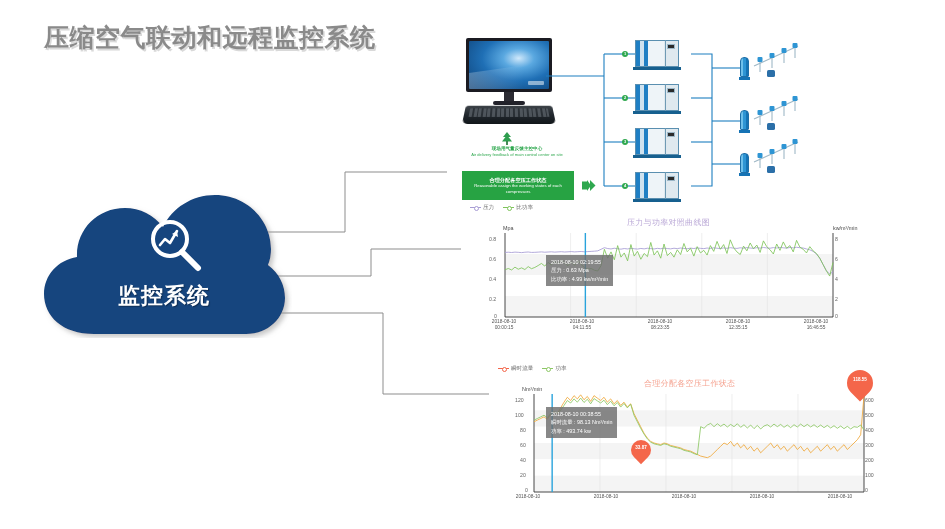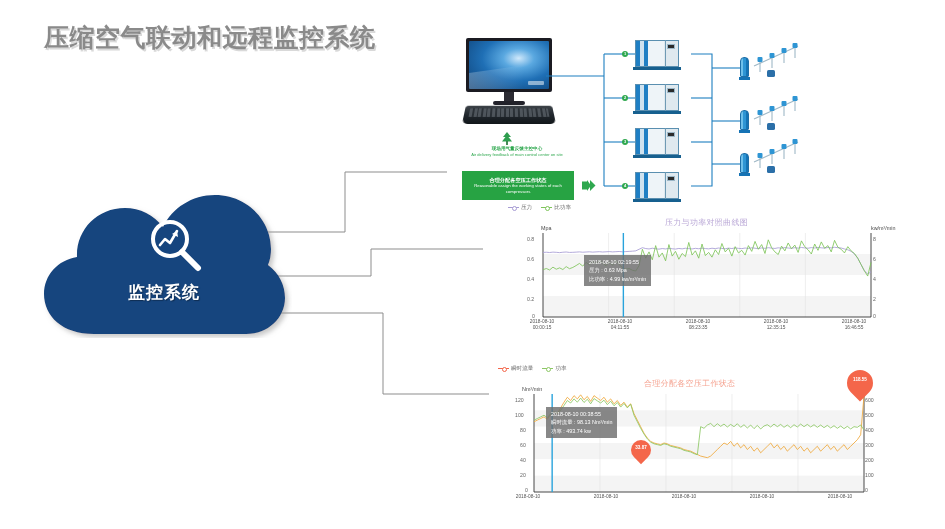--- a/index.html
+++ b/index.html
@@ -18,21 +18,21 @@
     color: #8a8a8a;
     text-shadow: 1.5px 1.5px 0 #d9d9d9;
     white-space: nowrap;
   }
 
   
   .cloud-wrap { position: absolute; left: 36px; top: 186px; width: 256px; height: 152px; }
   .cloud-wrap svg { display: block; }
   .cloud-label {
     position: absolute; left: 0; top: 95px; width: 256px;
-    text-align: center; color: #ffffff; font-size: 17px; font-weight: bold;
+    text-align: center; color: #ffffff; font-size: 22px; font-weight: bold;
     letter-spacing: 1px;
     text-shadow: 1px 1px 1px rgba(0,0,0,.35);
   }
   .cloud-icon { position: absolute; left: 110px; top: 29px; }
 
   
   .connectors { position: absolute; left: 0; top: 0; width: 945px; height: 529px; pointer-events: none; }
 
   
   .diagram { position: absolute; left: 442px; top: 26px; width: 500px; height: 180px; }
@@ -336,21 +336,21 @@
         <rect x="350.5" y="113" width="5" height="5" rx="1"></rect>
       </g>
       <g fill="#2b6fa8">
         <rect x="325" y="44" width="8" height="7" rx="1.6"></rect>
         <rect x="325" y="97" width="8" height="7" rx="1.6"></rect>
         <rect x="325" y="140" width="8" height="7" rx="1.6"></rect>
       </g>
     </svg>
   </div>
 
-  <div class="chart-card" style="left:499px; top:203px; width:420px; height:132px;">
+  <div class="chart-card" style="left:461px; top:203px; width:420px; height:132px;">
 
     <div class="chart-legend" style="left:9px; top:1px;">
       <span class="lg-item">
         <i class="lg-mark" style="color:#a79cd4"></i>
         <span>压力</span>
       </span>
       <span class="lg-item">
         <i class="lg-mark" style="color:#7ec45a"></i>
         <span>比功率</span>
       </span>

